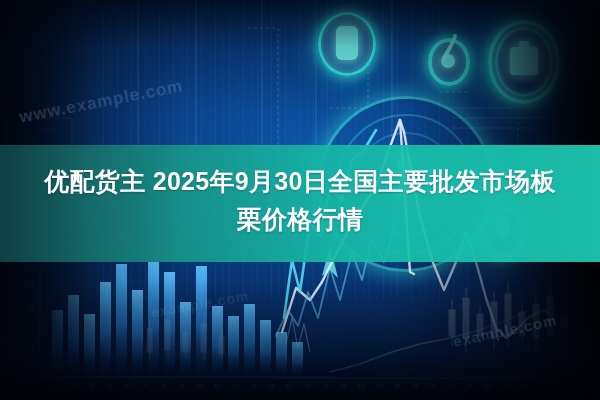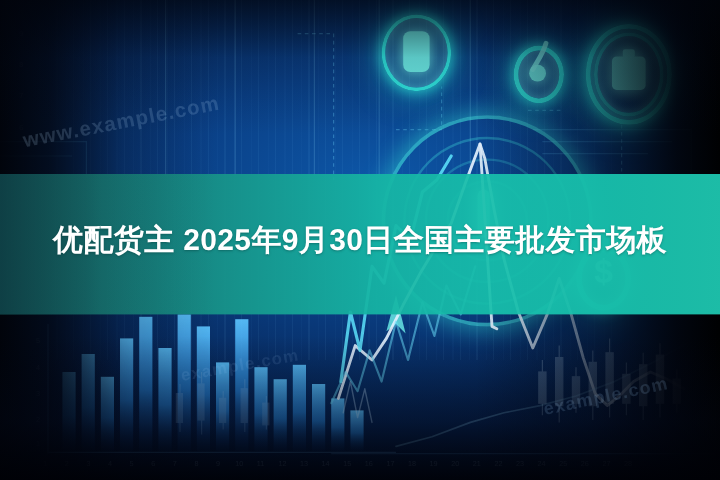--- a/index.html
+++ b/index.html
@@ -408,15 +408,16 @@
 
   <div class="wm wm-tl">www.example.com</div>
   <div class="wm wm-m">example.com</div>
   <div class="wm wm-br">example.com</div>
 
   <div class="band"></div>
   <div class="band-shade"></div>
 
   <div class="title-wrap">
     <div class="title-line">优配货主 2025年9月30日全国主要批发市场板</div>
+    <div class="title-line">栗价格行情</div>
   </div>
 
 </div>
 
 </body></html>

